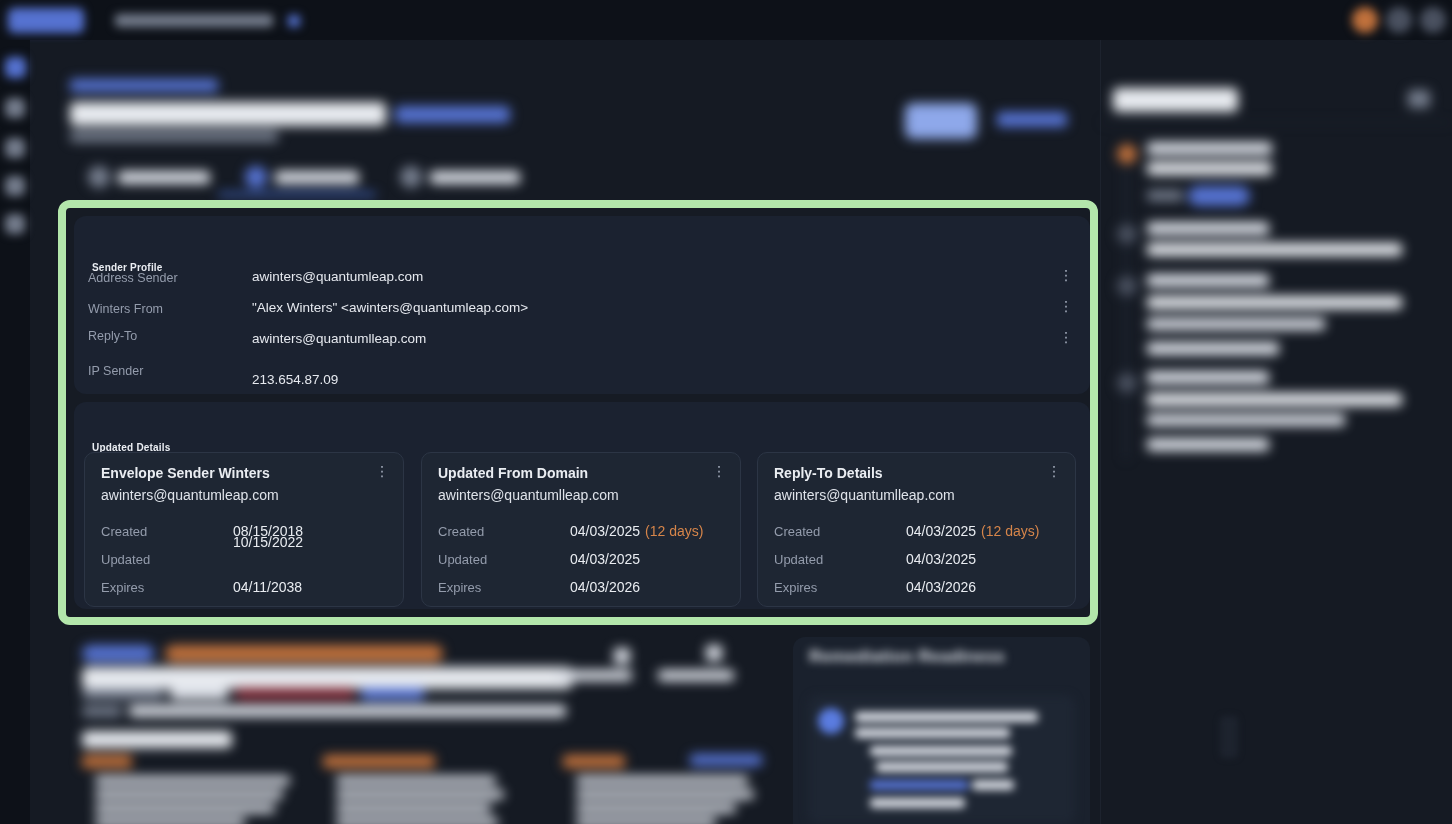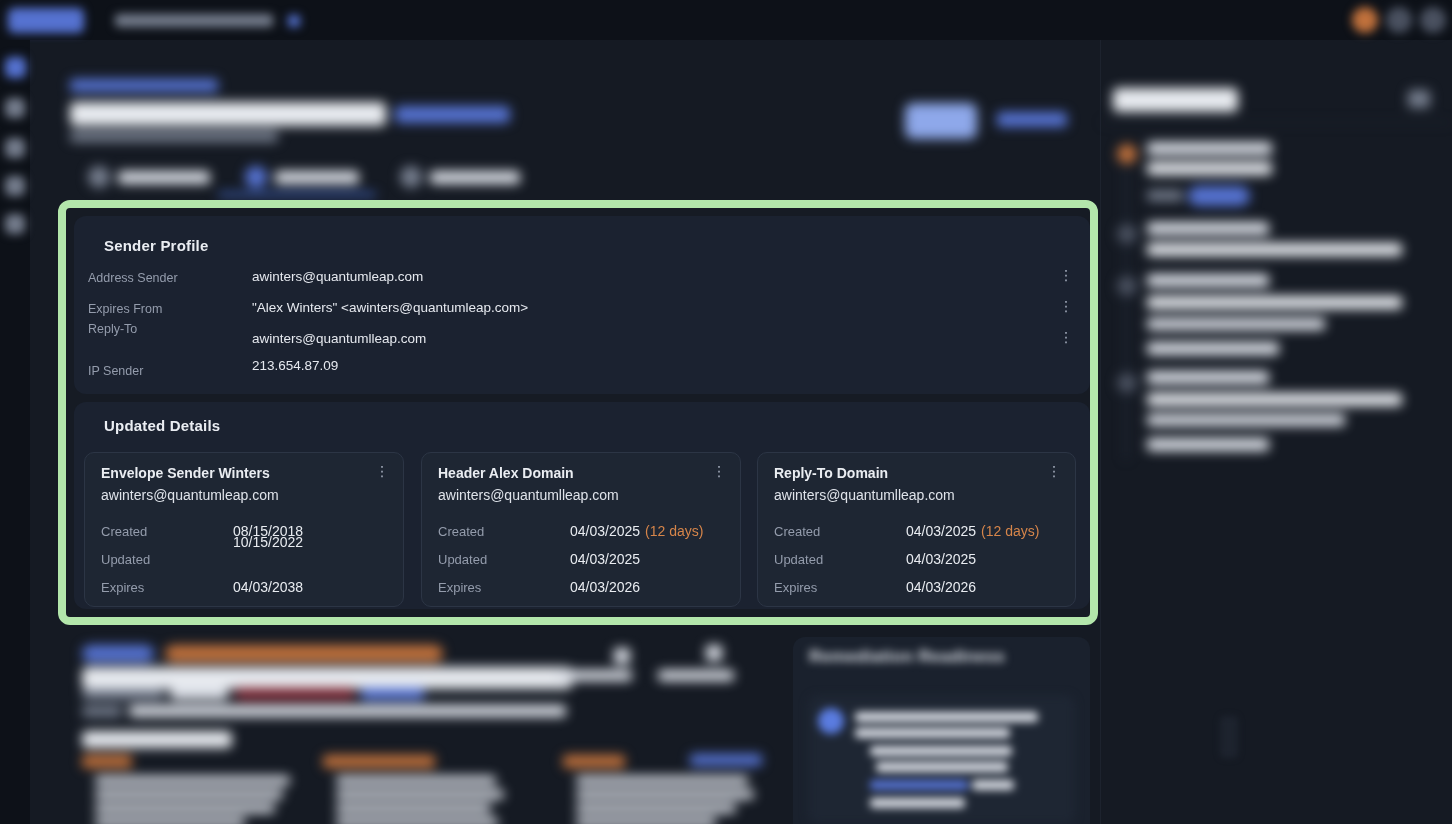--- a/index.html
+++ b/index.html
@@ -26,21 +26,21 @@
   
   .highlight-box {
     left:58px; top:200px; width:1040px; height:425px;
     border:8px solid #b3e6ab; border-radius:12px;
     background:#161b24;
   }
   .card {
     position:absolute; left:8px; width:1016px;
     background:#1b2230; border-radius:12px;
   }
-  .card-title { position:absolute; left:30px; font-size:15px; font-weight:bold; color:#eaedf2; letter-spacing:.2px; }
+  .card-title { position:absolute; left:18px; font-size:10px; font-weight:bold; color:#eaedf2; letter-spacing:.2px;margin-top:25px; }
   .sp-row-label { position:absolute; left:14px; font-size:12.5px; color:#949cac; }
   .sp-row-value { position:absolute; left:178px; font-size:13.5px; color:#e6e9ef; }
   .kebab { position:absolute; right:16px; width:16px; height:16px; color:#aab2c2;
            font-size:14px; line-height:15px; text-align:center; cursor:pointer; }
   .dcard {
     position:absolute; top:50px; width:320px; height:155px;
     background:#1e2633; border:1px solid #2c3545; border-radius:10px;
   }
   .dcard .d-title { position:absolute; left:16px; top:12px; font-size:14px; font-weight:bold; color:#eaedf2; }
   .dcard .d-kebab { top:11px; right:13px; }
@@ -104,61 +104,61 @@
 
 <div class="abs highlight-box">
 
   <div class="card" style="top:8px;height:178px">
     <div class="card-title" style="top:21px">Sender Profile</div>
 
     <div class="sp-row-label" style="top:55px">Address Sender</div>
     <div class="sp-row-value" style="top:53px">awinters@quantumleap.com</div>
     <div class="kebab" style="top:52px">⋮</div>
 
-    <div class="sp-row-label" style="top:86px">Expires From</div>
+    <div class="sp-row-label" style="top:86px">Winters From</div>
     <div class="sp-row-value" style="top:84px">"Alex Winters" &lt;awinters@quantumleap.com&gt;</div>
     <div class="kebab" style="top:83px">⋮</div>
 
-    <div class="sp-row-label" style="top:106px">Reply-To</div>
+    <div class="sp-row-label" style="top:113px">Reply-To</div>
     <div class="sp-row-value" style="top:115px">awinters@quantumlleap.com</div>
     <div class="kebab" style="top:114px">⋮</div>
 
     <div class="sp-row-label" style="top:148px">IP Sender</div>
-    <div class="sp-row-value" style="top:142px">213.654.87.09</div>
+    <div class="sp-row-value" style="top:156px">213.654.87.09</div>
   </div>
 
   <div class="card" style="top:194px;height:207px">
     <div class="card-title" style="top:15px">Updated Details</div>
 
     <div class="dcard" style="left:10px">
       <div class="d-title">Envelope Sender Winters</div>
       <div class="kebab d-kebab">⋮</div>
       <div class="d-addr">awinters@quantumleap.com</div>
       <div class="d-label" style="top:71px">Created</div>
       <div class="d-value" style="top:70px"><span>08/15/2018</span><span class="d-note"></span></div>
       <div class="d-label" style="top:99px">Updated</div>
       <div class="d-value" style="top:81px">10/15/2022</div>
       <div class="d-label" style="top:127px">Expires</div>
-      <div class="d-value" style="top:126px">04/03/2038</div>
+      <div class="d-value" style="top:126px">04/11/2038</div>
     </div>
 
     <div class="dcard" style="left:347px">
-      <div class="d-title">Header Alex Domain</div>
+      <div class="d-title">Updated From Domain</div>
       <div class="kebab d-kebab">⋮</div>
       <div class="d-addr">awinters@quantumlleap.com</div>
       <div class="d-label" style="top:71px">Created</div>
       <div class="d-value" style="top:70px"><span>04/03/2025</span><span class="d-note">(12 days)</span></div>
       <div class="d-label" style="top:99px">Updated</div>
       <div class="d-value" style="top:98px">04/03/2025</div>
       <div class="d-label" style="top:127px">Expires</div>
       <div class="d-value" style="top:126px">04/03/2026</div>
     </div>
 
     <div class="dcard" style="left:683px;width:319px">
-      <div class="d-title">Reply-To Domain</div>
+      <div class="d-title">Reply-To Details</div>
       <div class="kebab d-kebab">⋮</div>
       <div class="d-addr">awinters@quantumlleap.com</div>
       <div class="d-label" style="top:71px">Created</div>
       <div class="d-value" style="top:70px"><span>04/03/2025</span><span class="d-note">(12 days)</span></div>
       <div class="d-label" style="top:99px">Updated</div>
       <div class="d-value" style="top:98px">04/03/2025</div>
       <div class="d-label" style="top:127px">Expires</div>
       <div class="d-value" style="top:126px">04/03/2026</div>
     </div>
   </div>

